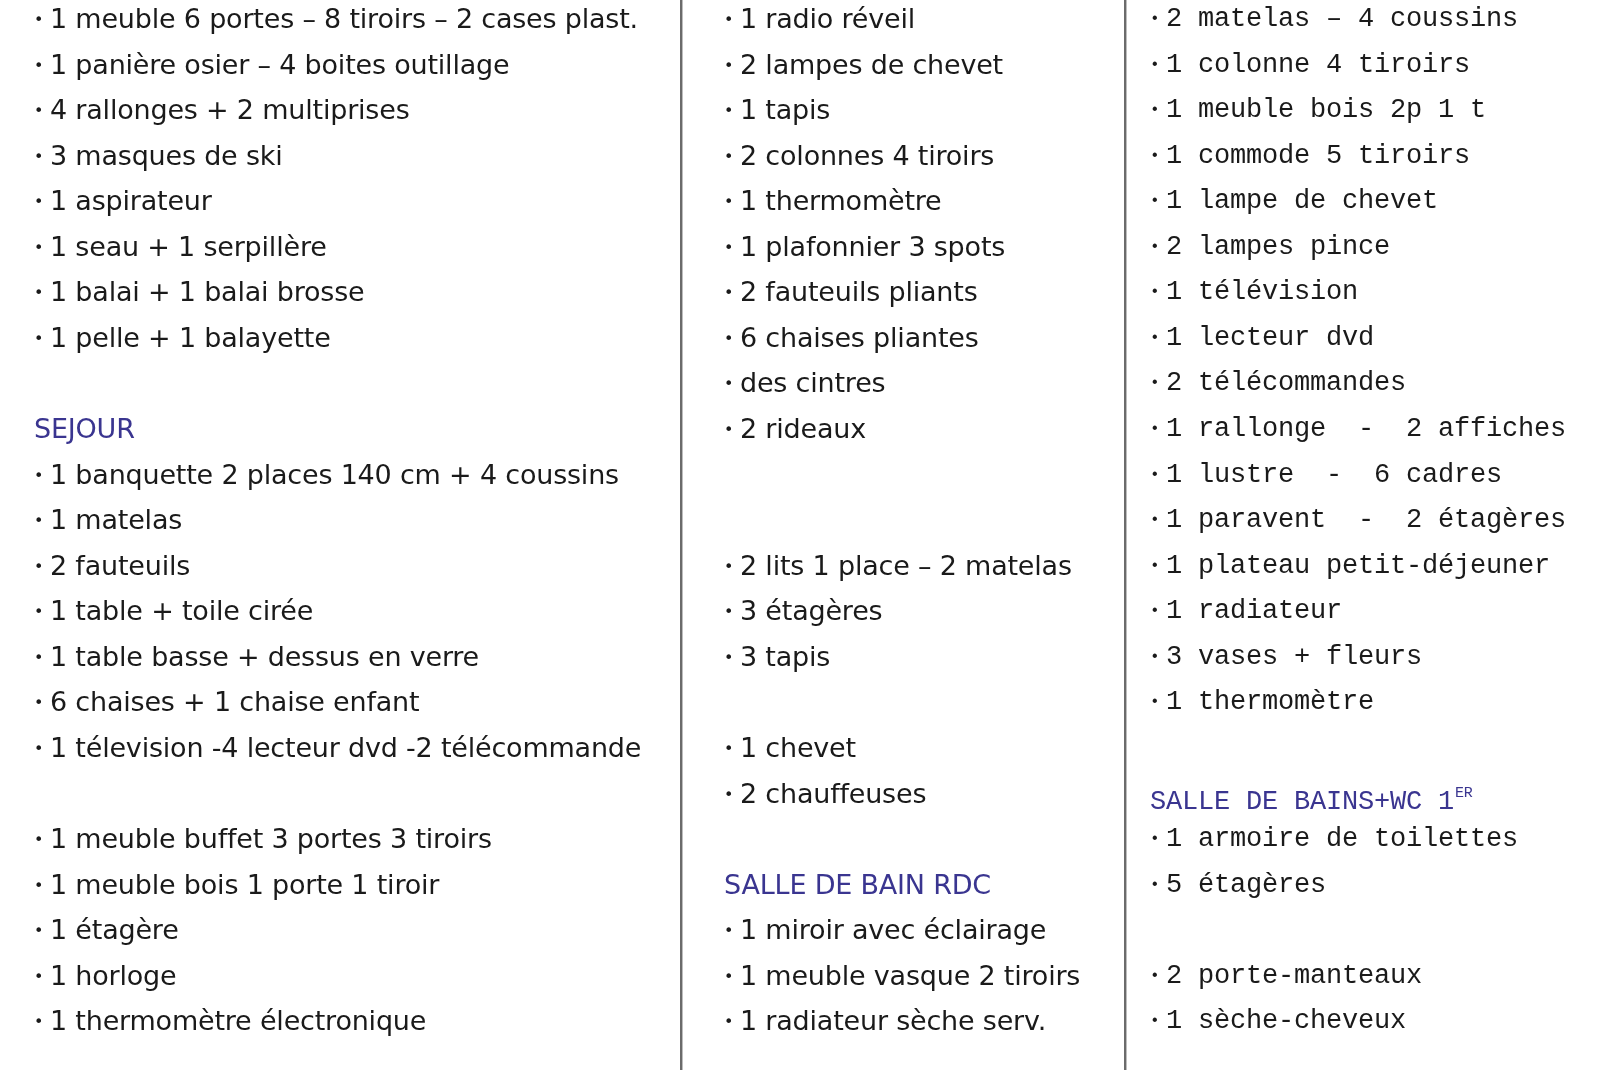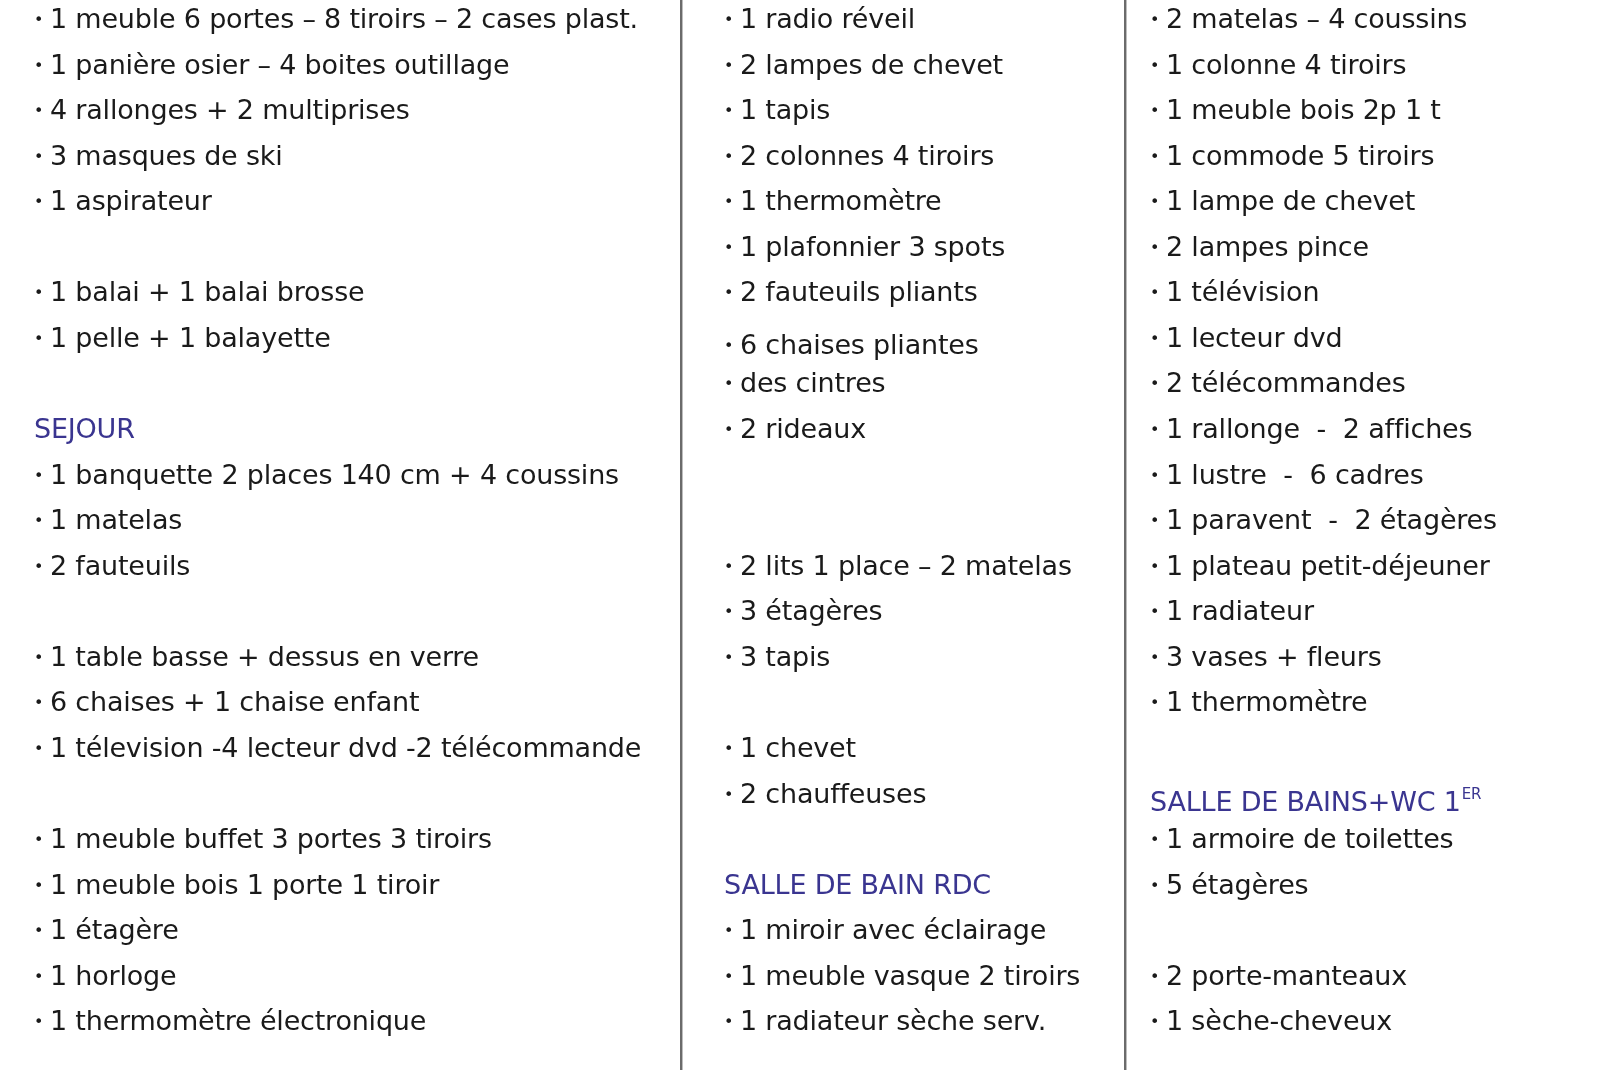--- a/index.html
+++ b/index.html
@@ -20,21 +20,21 @@
       left: 0; top: 0;
       width: 1606px; height: 1024px;
     }
     .column {
       position: absolute;
       top: 0;
       height: 1070px;
     }
     .col-1 { left: 34px; width: 640px; }
     .col-2 { left: 724px; width: 400px; }
-    .col-3 { left: 1150px; width: 450px; }
+    .col-3 { left: 1150px; width: 450px; font-family: Liberation Mono, monospace; }
     .divider {
       position: absolute;
       top: 0;
       width: 2px;
       height: 1070px;
       background: #6b6b6b;
       box-shadow: 1px 0 0 #bdbdbd;
     }
     .divider-1 { left: 680px; }
     .divider-2 { left: 1124px; }
@@ -77,46 +77,48 @@
 
   <div class="divider divider-1"></div>
   <div class="divider divider-2"></div>
 
   <div class="column col-1">
     <div class="line" style="top:0px"><span class="bullet">•</span><span>1 meuble 6 portes – 8 tiroirs – 2 cases plast.</span></div>
     <div class="line" style="top:46px"><span class="bullet">•</span><span>1 panière osier – 4 boites outillage</span></div>
     <div class="line" style="top:91px"><span class="bullet">•</span><span>4 rallonges + 2 multiprises</span></div>
     <div class="line" style="top:137px"><span class="bullet">•</span><span>3 masques de ski</span></div>
     <div class="line" style="top:182px"><span class="bullet">•</span><span>1 aspirateur</span></div>
+    <div class="line" style="top:228px"><span class="bullet">•</span><span>1 seau + 1 serpillère</span></div>
     <div class="line" style="top:273px"><span class="bullet">•</span><span>1 balai + 1 balai brosse</span></div>
     <div class="line" style="top:319px"><span class="bullet">•</span><span>1 pelle + 1 balayette</span></div>
 
     <div class="heading" style="top:410px">SEJOUR</div>
     <div class="line" style="top:456px"><span class="bullet">•</span><span>1 banquette 2 places 140 cm + 4 coussins</span></div>
     <div class="line" style="top:501px"><span class="bullet">•</span><span>1 matelas</span></div>
     <div class="line" style="top:547px"><span class="bullet">•</span><span>2 fauteuils</span></div>
+    <div class="line" style="top:592px"><span class="bullet">•</span><span>1 table + toile cirée</span></div>
     <div class="line" style="top:638px"><span class="bullet">•</span><span>1 table basse + dessus en verre</span></div>
     <div class="line" style="top:683px"><span class="bullet">•</span><span>6 chaises + 1 chaise enfant</span></div>
     <div class="line" style="top:729px"><span class="bullet">•</span><span>1 télevision -4 lecteur dvd -2 télécommande</span></div>
     <div class="line" style="top:820px"><span class="bullet">•</span><span>1 meuble buffet 3 portes 3 tiroirs</span></div>
     <div class="line" style="top:866px"><span class="bullet">•</span><span>1 meuble bois 1 porte 1 tiroir</span></div>
     <div class="line" style="top:911px"><span class="bullet">•</span><span>1 étagère</span></div>
     <div class="line" style="top:957px"><span class="bullet">•</span><span>1 horloge</span></div>
     <div class="line" style="top:1002px"><span class="bullet">•</span><span>1 thermomètre électronique</span></div>
   </div>
 
   <div class="column col-2">
     <div class="line" style="top:0px"><span class="bullet">•</span><span>1 radio réveil</span></div>
     <div class="line" style="top:46px"><span class="bullet">•</span><span>2 lampes de chevet</span></div>
     <div class="line" style="top:91px"><span class="bullet">•</span><span>1 tapis</span></div>
     <div class="line" style="top:137px"><span class="bullet">•</span><span>2 colonnes 4 tiroirs</span></div>
     <div class="line" style="top:182px"><span class="bullet">•</span><span>1 thermomètre</span></div>
     <div class="line" style="top:228px"><span class="bullet">•</span><span>1 plafonnier 3 spots</span></div>
     <div class="line" style="top:273px"><span class="bullet">•</span><span>2 fauteuils pliants</span></div>
-    <div class="line" style="top:326px"><span class="bullet">•</span><span>6 chaises pliantes</span></div>
+    <div class="line" style="top:319px"><span class="bullet">•</span><span>6 chaises pliantes</span></div>
     <div class="line" style="top:364px"><span class="bullet">•</span><span>des cintres</span></div>
     <div class="line" style="top:410px"><span class="bullet">•</span><span>2 rideaux</span></div>
 
     <div class="line" style="top:547px"><span class="bullet">•</span><span>2 lits 1 place – 2 matelas</span></div>
     <div class="line" style="top:592px"><span class="bullet">•</span><span>3 étagères</span></div>
     <div class="line" style="top:638px"><span class="bullet">•</span><span>3 tapis</span></div>
     <div class="line" style="top:729px"><span class="bullet">•</span><span>1 chevet</span></div>
     <div class="line" style="top:775px"><span class="bullet">•</span><span>2 chauffeuses</span></div>
 
     <div class="heading" style="top:866px">SALLE DE BAIN RDC</div>

